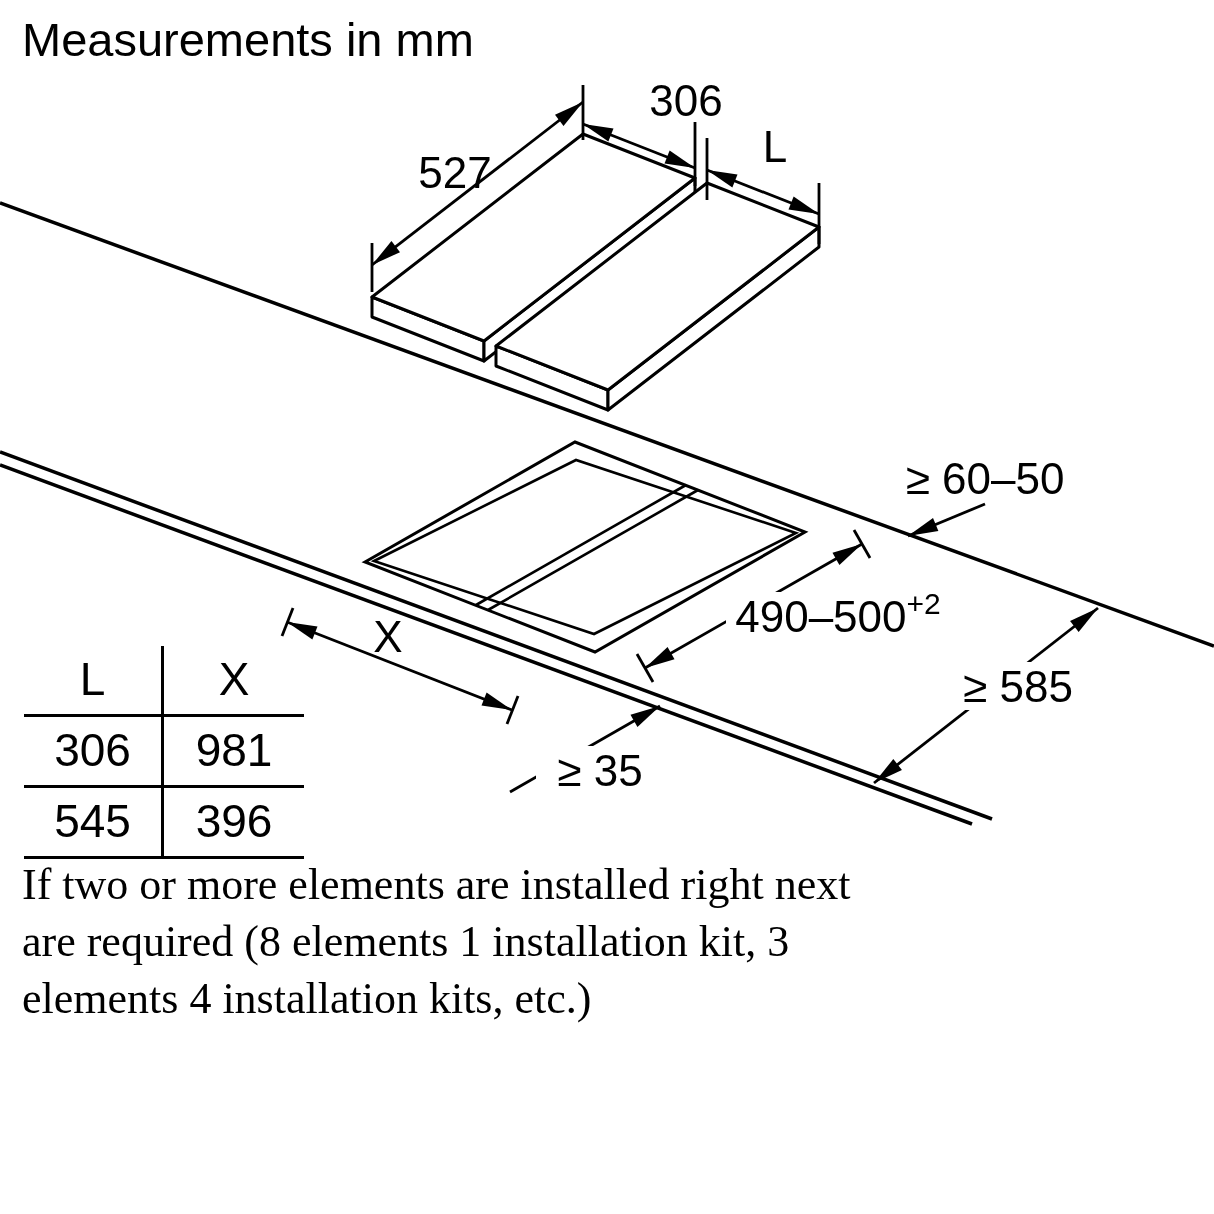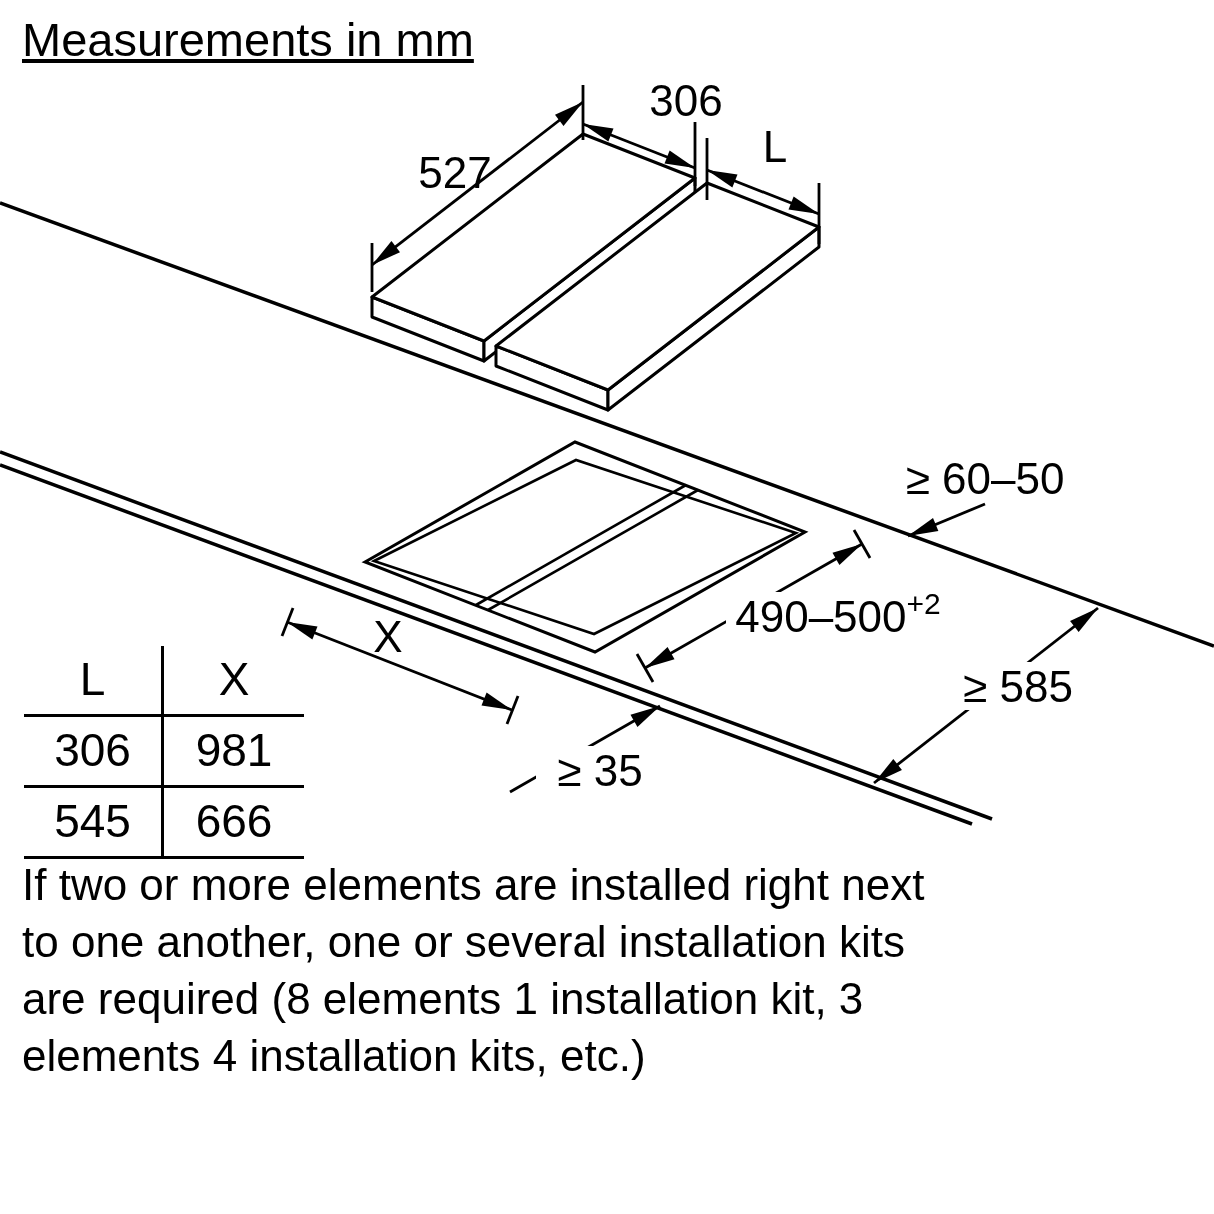--- a/index.html
+++ b/index.html
@@ -1,25 +1,25 @@
 <!DOCTYPE html>
 <html><head>
 <meta charset="utf-8">
 <style>
   html,body{margin:0;padding:0;background:#ffffff;}
   body{width:1214px;height:1214px;position:relative;overflow:hidden;
        font-family:"Liberation Sans",sans-serif;color:#000;}
-  .title{position:absolute;left:22px;top:12px;font-size:47px;white-space:nowrap;text-decoration:underline;}
+  .title{position:absolute;left:22px;top:12px;font-size:47px;white-space:nowrap;}
   svg{position:absolute;left:0;top:0;}
   svg text{font-family:"Liberation Sans",sans-serif;font-size:44px;fill:#000;}
   .ltable{position:absolute;left:24px;top:646px;width:280px;}
   .trow{display:flex;border-bottom:3px solid #000;}
   .tcell{width:137px;text-align:center;font-size:46px;padding:6px 0 8px 0;}
   .tcell.col2{border-left:3px solid #000;width:140px;}
-  .note{position:absolute;left:22px;top:856px;font-size:44px;line-height:57px;white-space:nowrap;}
+  .note{position:absolute;left:22px;top:856px;font-size:44px;line-height:57px;white-space:nowrap;font-family:Liberation Serif, serif;}
 </style>
 </head>
 <body>
 
 <div class="title">Measurements in mm</div>
 
 <svg width="1214" height="1214" viewBox="0 0 1214 1214">
   <defs>
     <marker id="arr" markerUnits="userSpaceOnUse" markerWidth="32" markerHeight="16" refX="31" refY="8" orient="auto-start-reverse">
       <path d="M1,1 L31,8 L1,15 Z" fill="#000"></path>
@@ -97,22 +97,21 @@
   <div class="trow">
     <div class="tcell">L</div>
     <div class="tcell col2">X</div>
   </div>
   <div class="trow">
     <div class="tcell">306</div>
     <div class="tcell col2">981</div>
   </div>
   <div class="trow">
     <div class="tcell">545</div>
-    <div class="tcell col2">666</div>
+    <div class="tcell col2">396</div>
   </div>
 </div>
 
 <div class="note">
   <div>If two or more elements are installed right next</div>
-  <div>to one another, one or several installation kits</div>
   <div>are required (8 elements 1 installation kit, 3</div>
   <div>elements 4 installation kits, etc.)</div>
 </div>
 
 </body></html>

